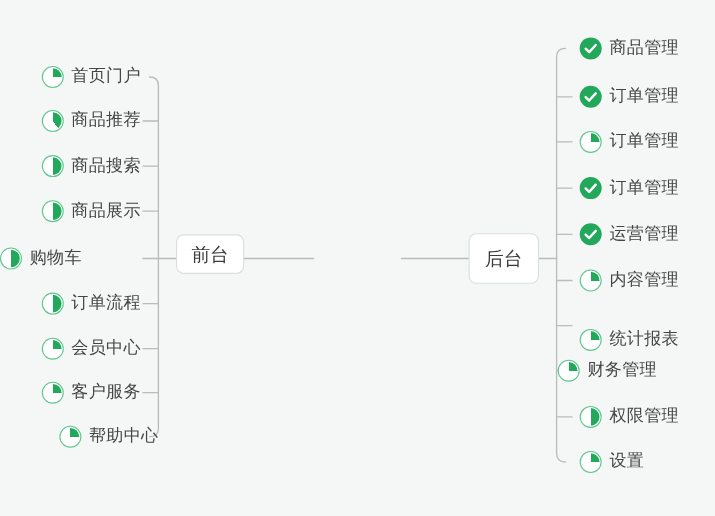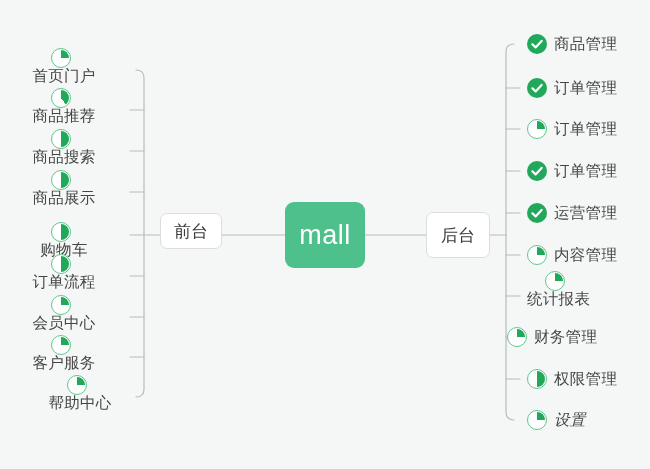--- a/index.html
+++ b/index.html
@@ -39,21 +39,21 @@
   
   .leaf {
     position: absolute;
     display: flex;
     align-items: center;
     height: 26px;
     white-space: nowrap;
   }
   .leaf.left {
     right: 528px;           
-    flex-direction: column;
+    flex-direction: row;
   }
   .leaf-label {
     font-size: 15.5px;
     color: #454545;
     letter-spacing: 0.3px;
     line-height: 1;
   }
 
   
   .ico {
@@ -154,21 +154,20 @@
     <line x1="506" y1="88" x2="520" y2="88" stroke="#b9bcbc"></line>
     <line x1="506" y1="129" x2="520" y2="129" stroke="#b9bcbc"></line>
     <line x1="506" y1="171" x2="520" y2="171" stroke="#b9bcbc"></line>
     <line x1="506" y1="213" x2="520" y2="213" stroke="#b9bcbc"></line>
     <line x1="506" y1="255" x2="520" y2="255" stroke="#b9bcbc"></line>
     <line x1="506" y1="296" x2="520" y2="296" stroke="#b9bcbc"></line>
     <line x1="506" y1="337" x2="520" y2="337" stroke="#b9bcbc"></line>
     <line x1="506" y1="379" x2="520" y2="379" stroke="#b9bcbc"></line>
   </svg>
 
-  <div id="root-node" style="left: 285px; top: 202px; width: 80px; height: 66px; background: rgb(78, 192, 140); color: rgb(255, 255, 255);">mall</div>
 
   <div class="branch-node" id="branch-frontend" style="left: 160px; top: 213px; width: 62px; height: 36px; background: rgb(255, 255, 255); border-color: rgb(220, 222, 221); color: rgb(59, 59, 59);">前台</div>
 
   <div class="branch-node" id="branch-backend" style="left: 426px; top: 212px; width: 64px; height: 46px; background: rgb(255, 255, 255); border-color: rgb(220, 222, 221); color: rgb(59, 59, 59);">后台</div>
 
   <div id="left-leaves">
       <div class="leaf left" style="top: 57px; left: 0px; width: 128px; justify-content: flex-end;">
         <span class="ico pie" style="border-color: rgb(94, 199, 143);">
           <span class="wedge" style="background: conic-gradient(rgb(34, 168, 91) 0deg, rgb(34, 168, 91) 90deg, rgba(0, 0, 0, 0) 90deg, rgba(0, 0, 0, 0) 360deg);"></span>
         </span>
@@ -261,39 +260,39 @@
           </svg>
         </span>
         <span class="leaf-label" style="color: rgb(69, 69, 69);">运营管理</span>
       </div>
       <div class="leaf right" style="top: 242px; left: 527px;">
         <span class="ico pie" style="border-color: rgb(94, 199, 143);">
           <span class="wedge" style="background: conic-gradient(rgb(34, 168, 91) 0deg, rgb(34, 168, 91) 90deg, rgba(0, 0, 0, 0) 90deg, rgba(0, 0, 0, 0) 360deg);"></span>
         </span>
         <span class="leaf-label" style="color: rgb(69, 69, 69);">内容管理</span>
       </div>
-      <div class="leaf right" style="top: 271px; left: 527px; flex-direction: column;">
+      <div class="leaf right" style="top: 296px; left: 527px;">
         <span class="ico pie" style="border-color: rgb(94, 199, 143);">
           <span class="wedge" style="background: conic-gradient(rgb(34, 168, 91) 0deg, rgb(34, 168, 91) 90deg, rgba(0, 0, 0, 0) 90deg, rgba(0, 0, 0, 0) 360deg);"></span>
         </span>
         <span class="leaf-label" style="color: rgb(69, 69, 69);">统计报表</span>
       </div>
       <div class="leaf right" style="top: 324px; left: 507px;">
         <span class="ico pie" style="border-color: rgb(94, 199, 143);">
           <span class="wedge" style="background: conic-gradient(rgb(34, 168, 91) 0deg, rgb(34, 168, 91) 90deg, rgba(0, 0, 0, 0) 90deg, rgba(0, 0, 0, 0) 360deg);"></span>
         </span>
         <span class="leaf-label" style="color: rgb(69, 69, 69);">财务管理</span>
       </div>
       <div class="leaf right" style="top: 366px; left: 527px;">
         <span class="ico pie" style="border-color: rgb(94, 199, 143);">
           <span class="wedge" style="background: conic-gradient(rgb(34, 168, 91) 0deg, rgb(34, 168, 91) 180deg, rgba(0, 0, 0, 0) 180deg, rgba(0, 0, 0, 0) 360deg);"></span>
         </span>
         <span class="leaf-label" style="color: rgb(69, 69, 69);">权限管理</span>
       </div>
-      <div class="leaf right" style="top: 407px; left: 527px; font-style: italic;">
+      <div class="leaf right" style="top: 407px; left: 527px;">
         <span class="ico pie" style="border-color: rgb(94, 199, 143);">
           <span class="wedge" style="background: conic-gradient(rgb(34, 168, 91) 0deg, rgb(34, 168, 91) 90deg, rgba(0, 0, 0, 0) 90deg, rgba(0, 0, 0, 0) 360deg);"></span>
         </span>
         <span class="leaf-label" style="color: rgb(69, 69, 69);">设置</span>
       </div>
     </div>
 
 </div>
 
 </body></html>

